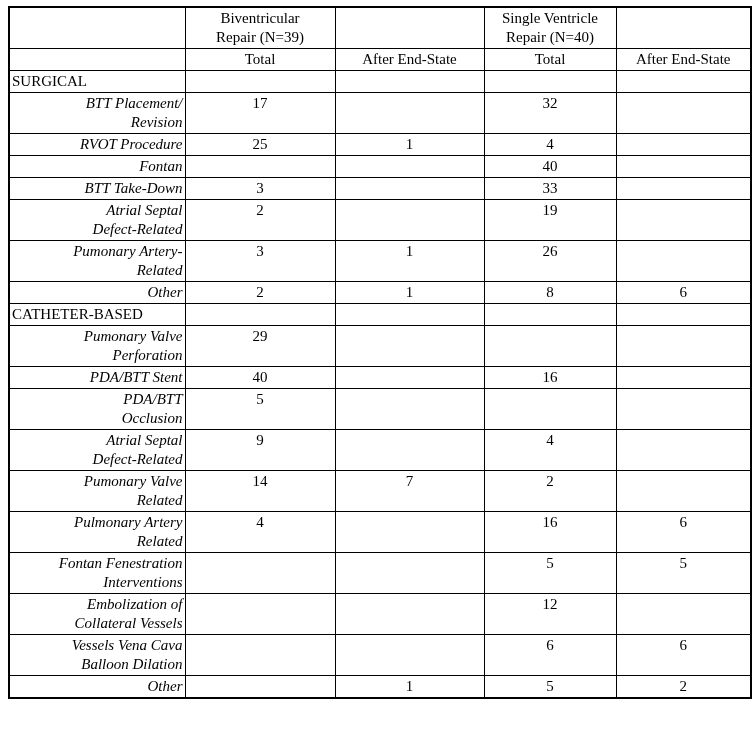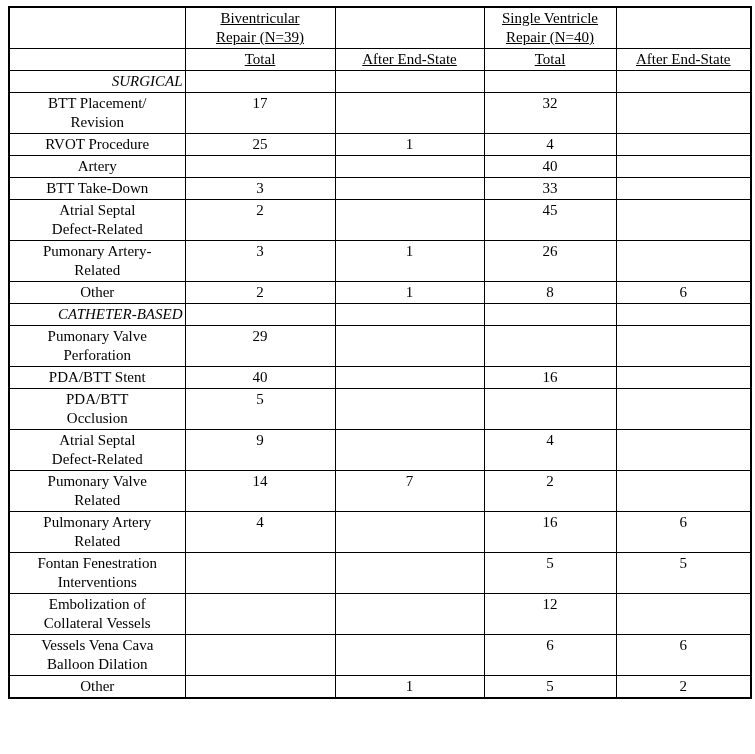--- a/index.html
+++ b/index.html
@@ -22,30 +22,30 @@
     border: 1px solid #000000;
     font-size: 15px;
     line-height: 19px;
     font-weight: normal;
     vertical-align: top;
     padding: 1px 2px;
     white-space: pre-line;
     overflow: hidden;
     color: #000000;
   }
-  .proc-table th { text-align: center; text-decoration: underline; }
+  .proc-table th { text-align: center; }
   .cell-value { text-align: center; }
   .label-section {
-    font-style: italic;
     padding-left: 3px;
-    text-align: right;
+    text-align: left;
   }
   .label-item {
     padding-left: 22px;
-    text-align: center;
+    text-align: right;
+    font-style: italic;
   }
 </style>
 </head>
 <body>
 
 <table class="proc-table">
   <colgroup>
     <col style="width:176px">
     <col style="width:150px">
     <col style="width:149px">
@@ -87,39 +87,39 @@
         <td class="cell-value"></td>
       </tr>
       <tr>
         <td class="label-item">RVOT Procedure</td>
         <td class="cell-value">25</td>
         <td class="cell-value">1</td>
         <td class="cell-value">4</td>
         <td class="cell-value"></td>
       </tr>
       <tr>
-        <td class="label-item">Artery</td>
+        <td class="label-item">Fontan</td>
         <td class="cell-value"></td>
         <td class="cell-value"></td>
         <td class="cell-value">40</td>
         <td class="cell-value"></td>
       </tr>
       <tr>
         <td class="label-item">BTT Take-Down</td>
         <td class="cell-value">3</td>
         <td class="cell-value"></td>
         <td class="cell-value">33</td>
         <td class="cell-value"></td>
       </tr>
       <tr>
         <td class="label-item">Atrial Septal
 Defect-Related</td>
         <td class="cell-value">2</td>
         <td class="cell-value"></td>
-        <td class="cell-value">45</td>
+        <td class="cell-value">19</td>
         <td class="cell-value"></td>
       </tr>
       <tr>
         <td class="label-item">Pumonary Artery-
 Related</td>
         <td class="cell-value">3</td>
         <td class="cell-value">1</td>
         <td class="cell-value">26</td>
         <td class="cell-value"></td>
       </tr>

